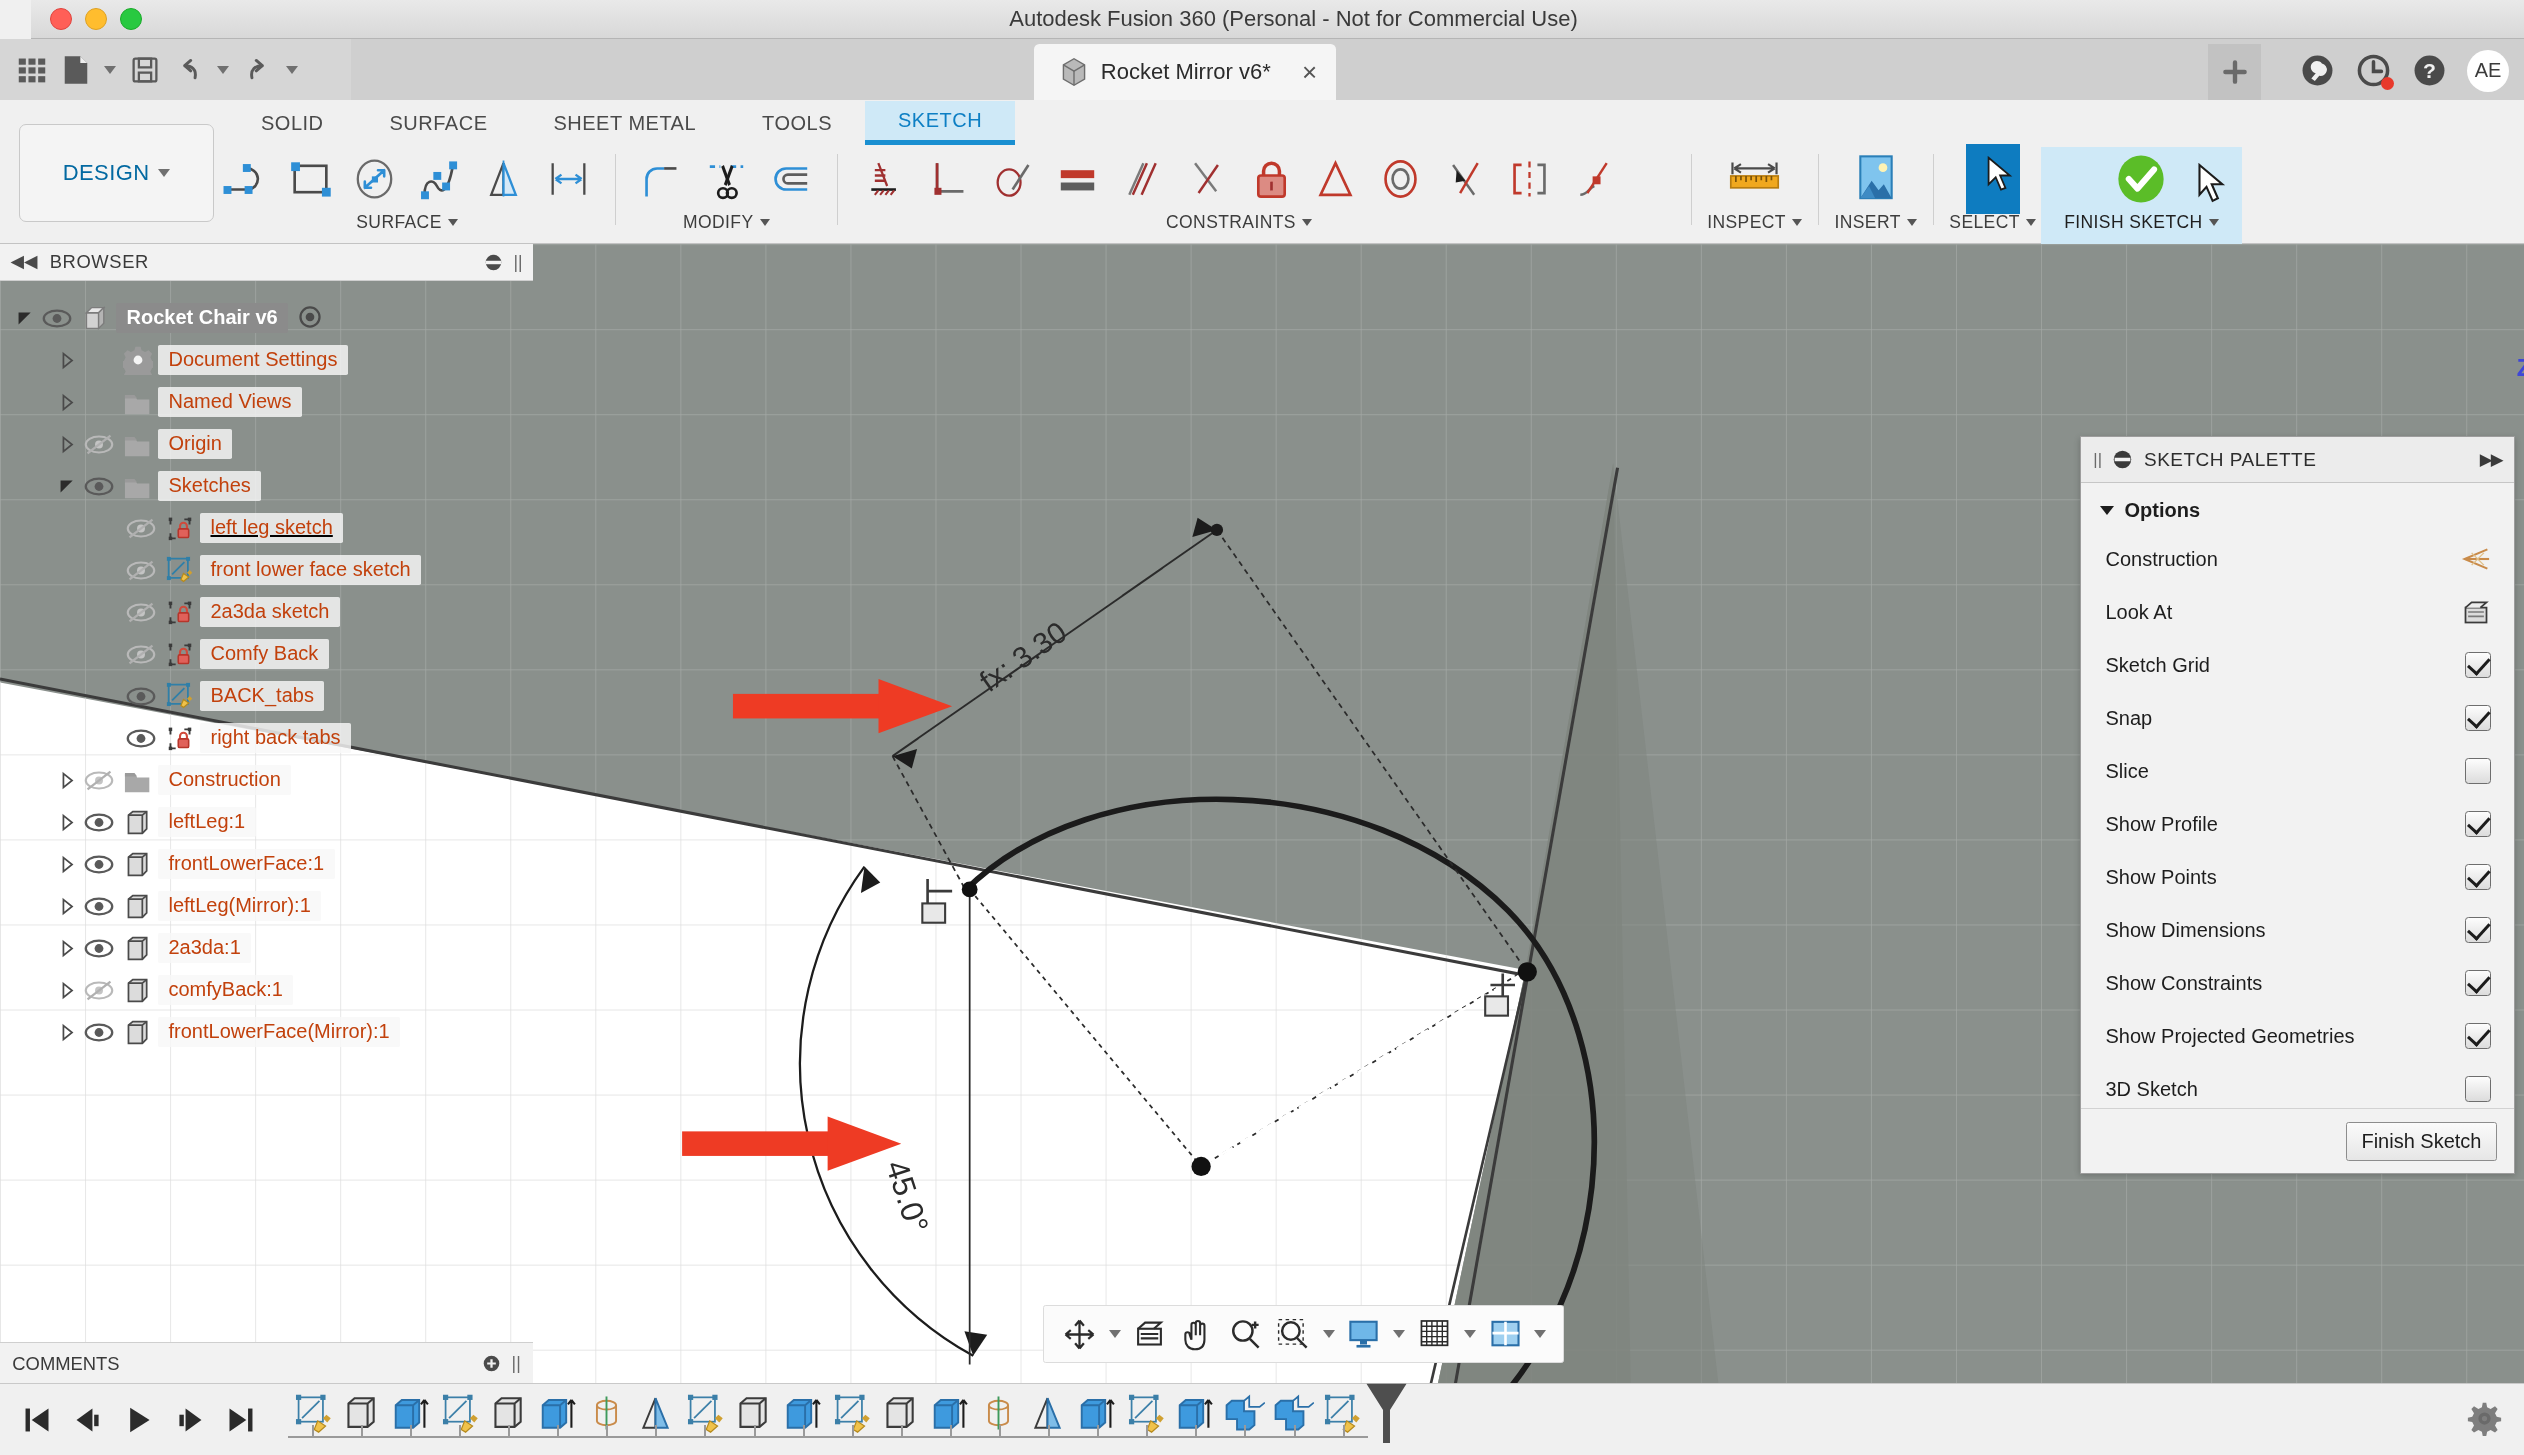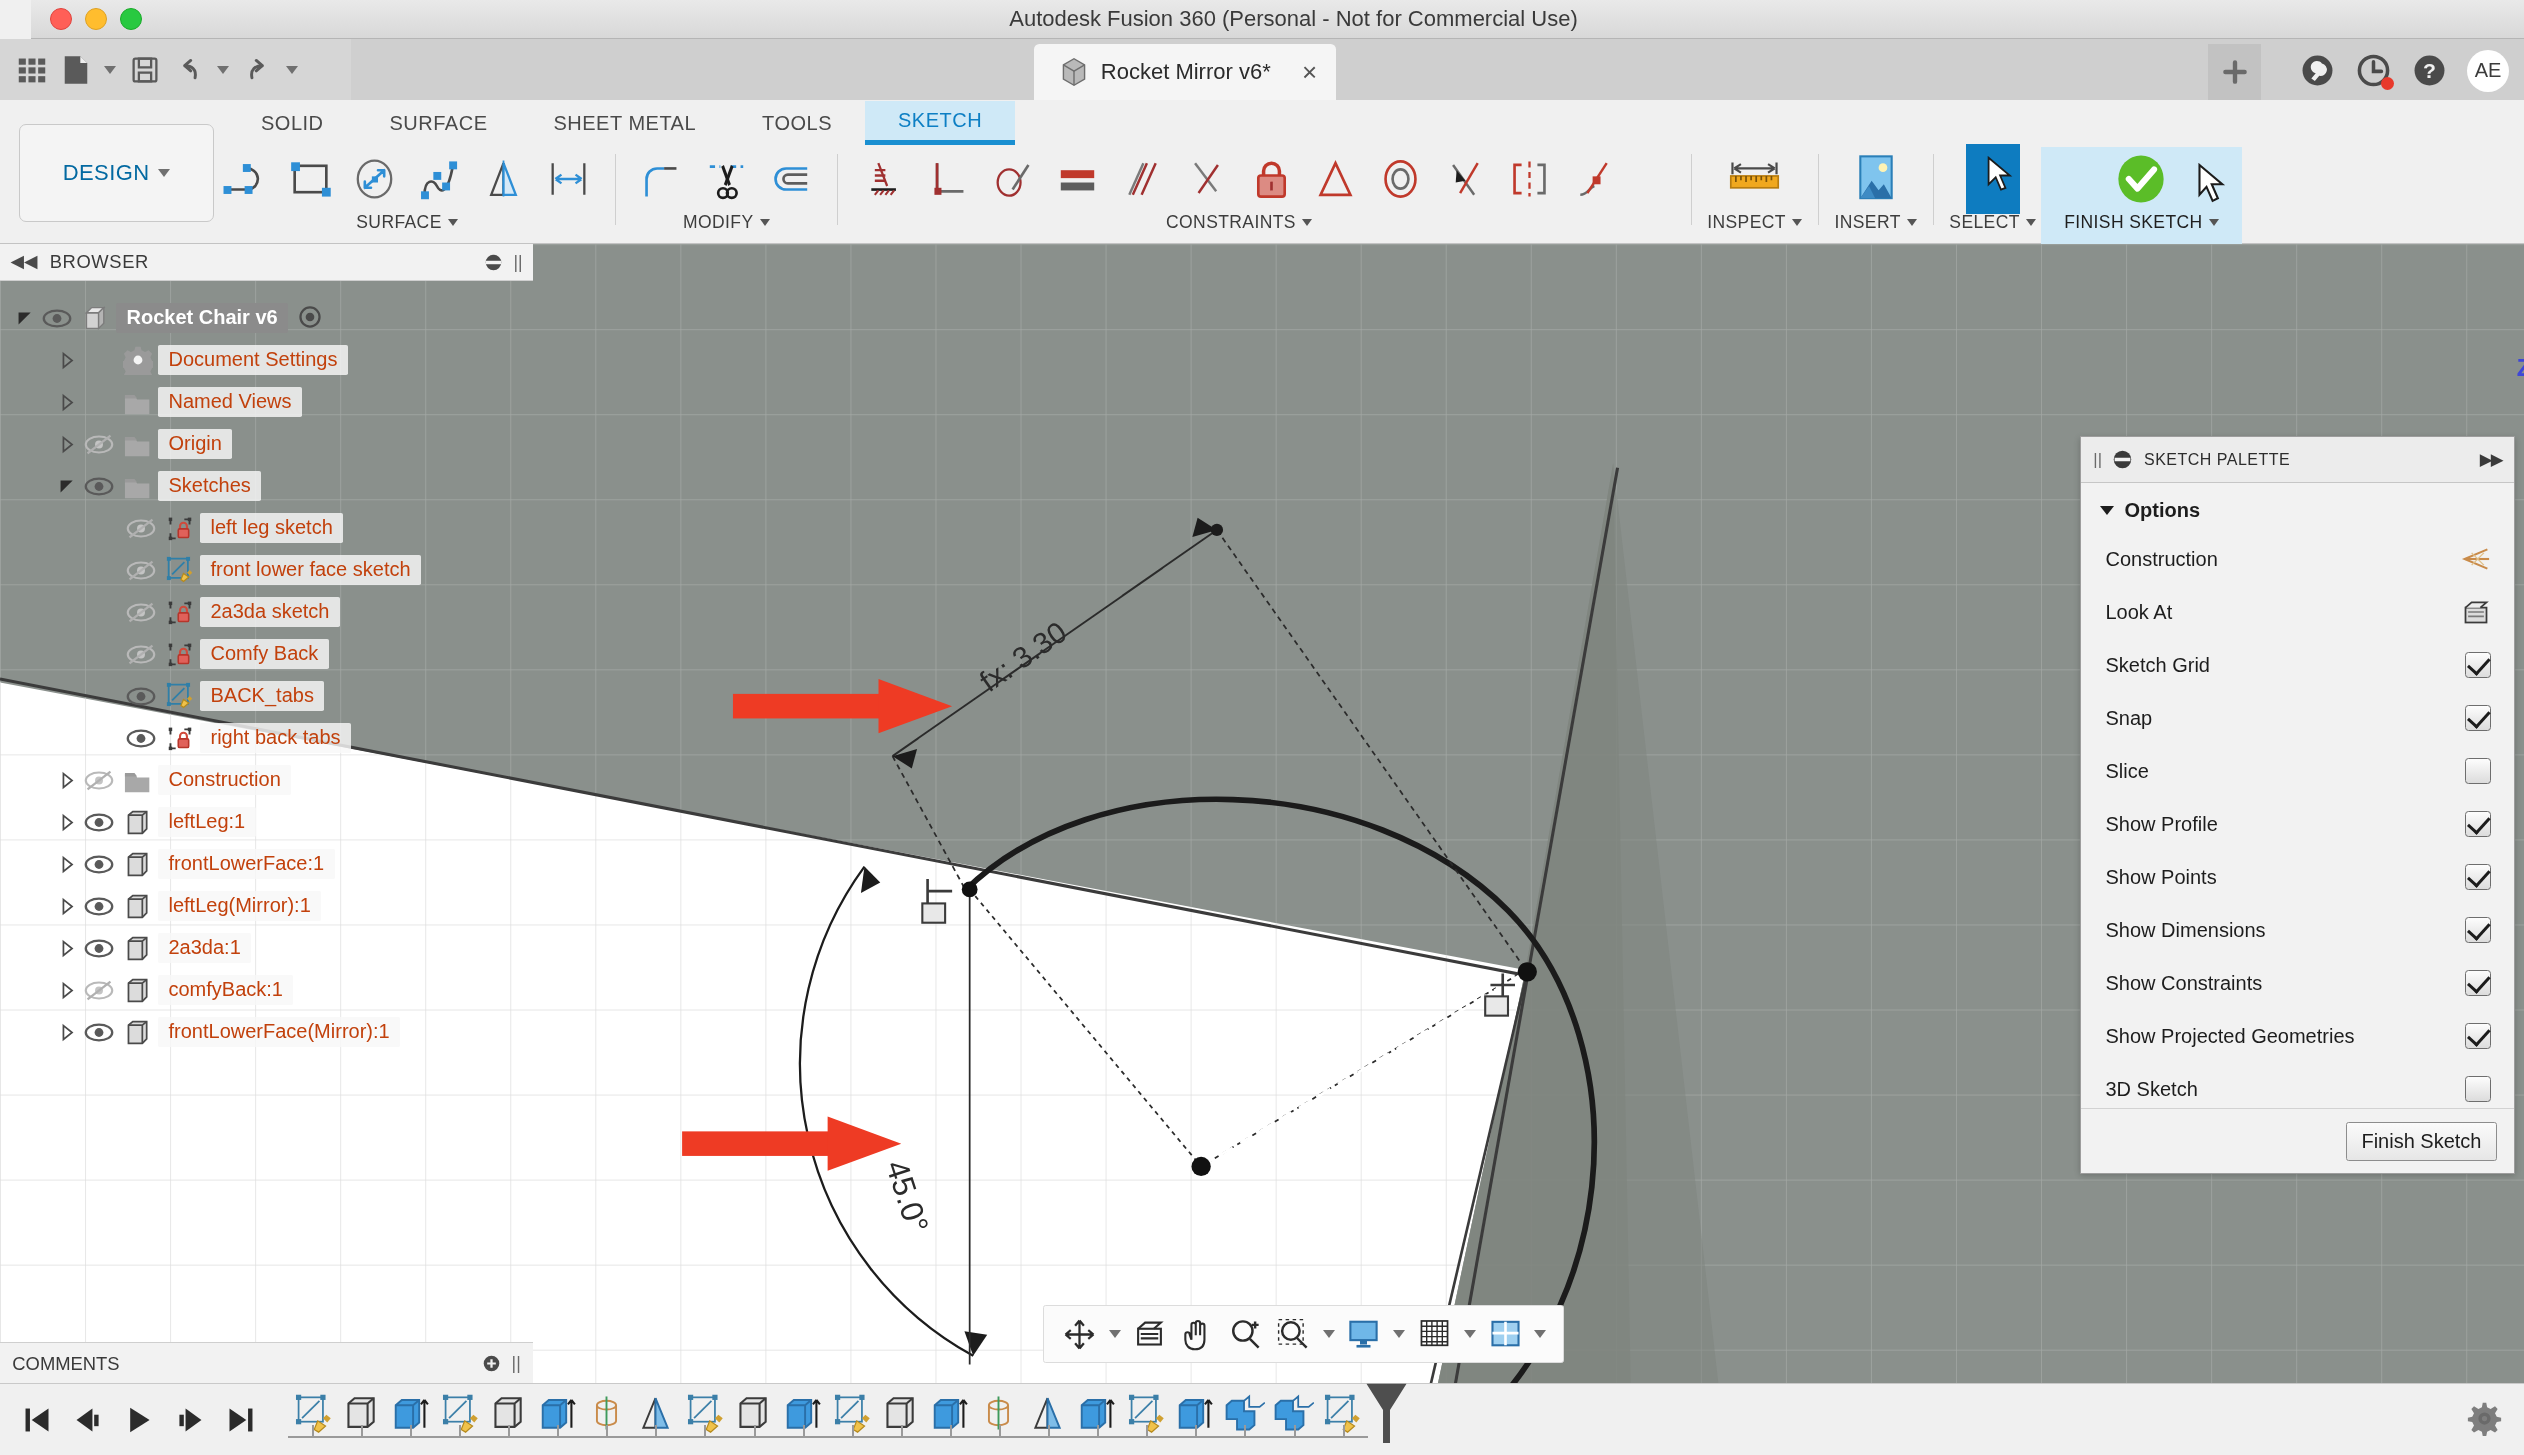--- a/index.html
+++ b/index.html
@@ -149,21 +149,21 @@
   
   .palette {
     position: absolute; top: 436px; left: 2080px; width: 435px; height: 210px;
     background: #f2f2f2; border: 0.9px solid #9d9d9d;
     box-shadow: 0 1.8px 6.1px rgba(0,0,0,.22); height: 738px;
   }
   .pal-head {
     height: 46px; background: #ececec; border-bottom: 0.9px solid #c6c6c6;
     display: flex; align-items: center; padding: 0 12.3px; gap: 10.5px;
   }
-  .pal-title { font-size: 16px; color: #2d2d2d; letter-spacing: 0.5px; }
+  .pal-title { font-size: 19px; color: #2d2d2d; letter-spacing: 0.5px; }
   .pal-expand { margin-left: auto; font-size: 16.7px; color: #3a3a3a; letter-spacing:-1.8px;}
   .pal-section { font-size: 20px; font-weight: 700; color: #1d1d1d; padding: 16px 0 10.5px 19px; display: flex; align-items: center; gap: 10.5px; }
   .tri-d { width:0;height:0;border-left:7px solid transparent;border-right:7px solid transparent;border-top:9.6px solid #1d1d1d; }
   .pal-row {
     height: 53px; display: flex; align-items: center;
     padding: 0 23px 0 24.5px; justify-content: space-between;
   }
   .pal-label { font-size: 20px; color: #1d1d1d; }
   .chk {
     width: 26px; height: 26px; border: 0.9px solid #6e6e6e; border-radius: 3.5px;
@@ -805,21 +805,21 @@
           <span class="ticon">
             <span style="display: inline-flex;">
               <svg width="30" height="27" viewBox="0 0 34 31">
                 <path d="M2 8h11l3 4h14v17H2z" fill="#a8a8a8"></path>
                 <path d="M2 7h11l3 4H2z" fill="#9a9a9a"></path>
               </svg>
             </span>
           </span>
           <span class="tlabel">Sketches</span>
         </div>
-        <div class="trow" style="padding-left: 98px;">
+        <div class="trow" style="padding-left: 98px; text-decoration: underline;">
           <span class="twist"></span>
           <span class="eye">
             <span style="display: inline-flex;">
               <svg width="30" height="23" viewBox="0 0 34 26">
                 <ellipse cx="17" cy="13" rx="15" ry="9" fill="none" stroke="#b9b9b9" stroke-width="2.4"></ellipse>
                 <circle cx="17" cy="13" r="4.5" fill="#c4c4c4"></circle>
                 <path d="M4 23L30 3" stroke="#b0b0b0" stroke-width="2.6"></path>
               </svg>
             </span>
           </span>

